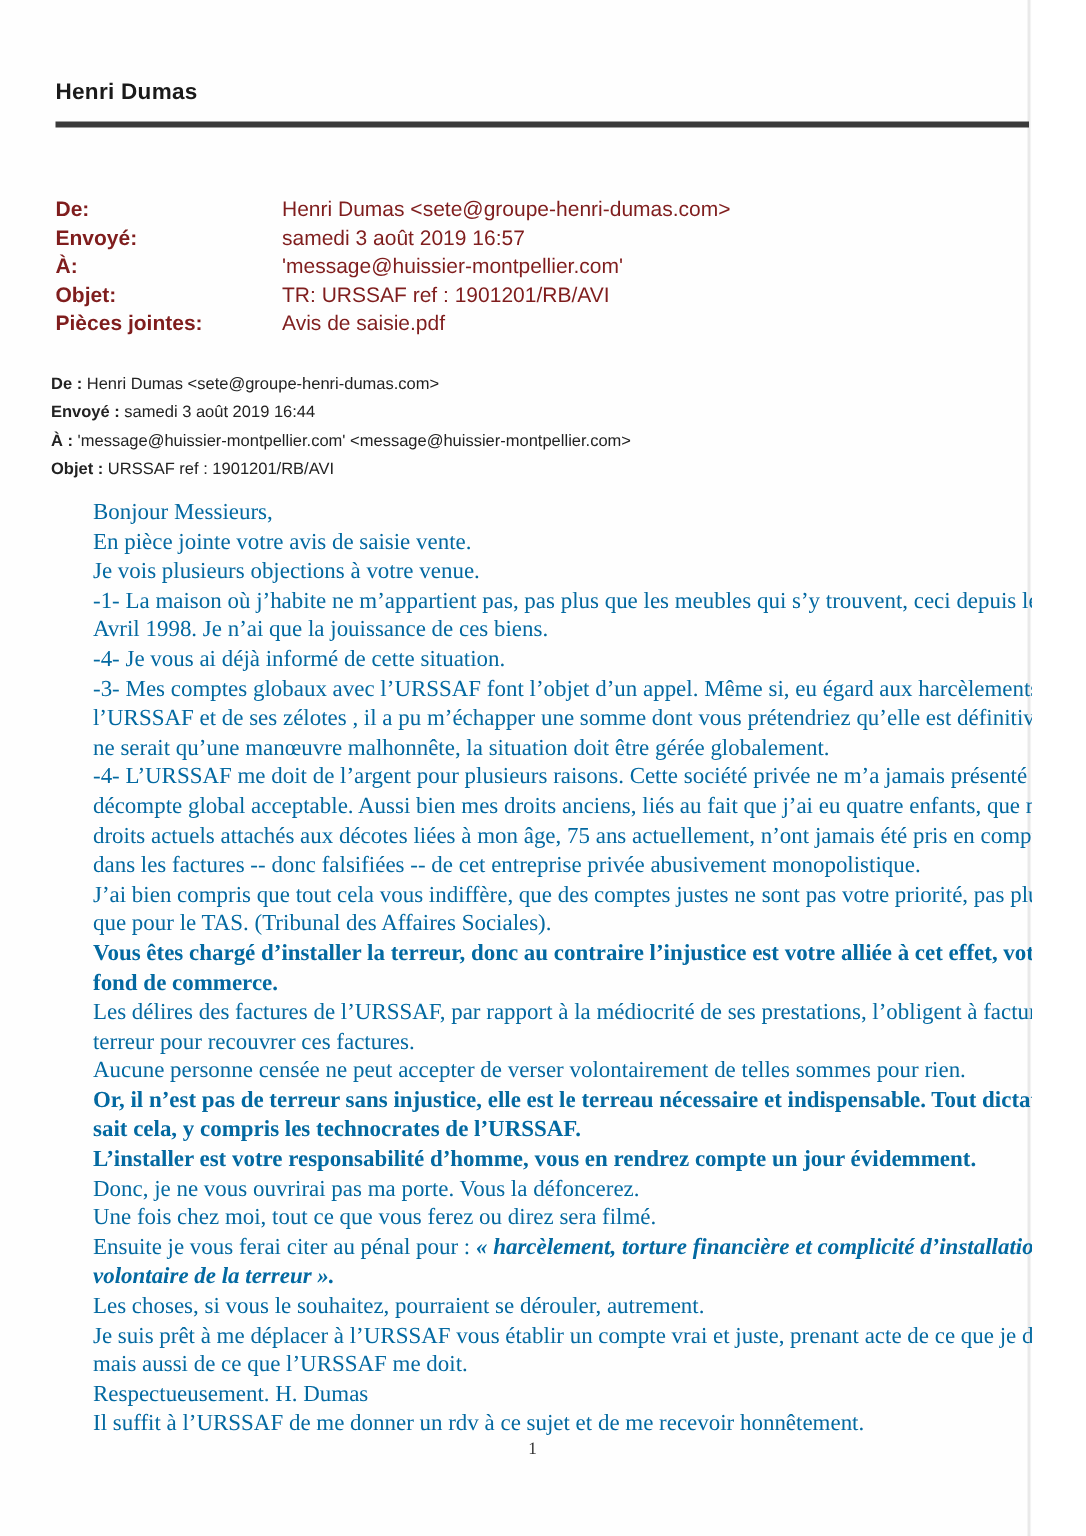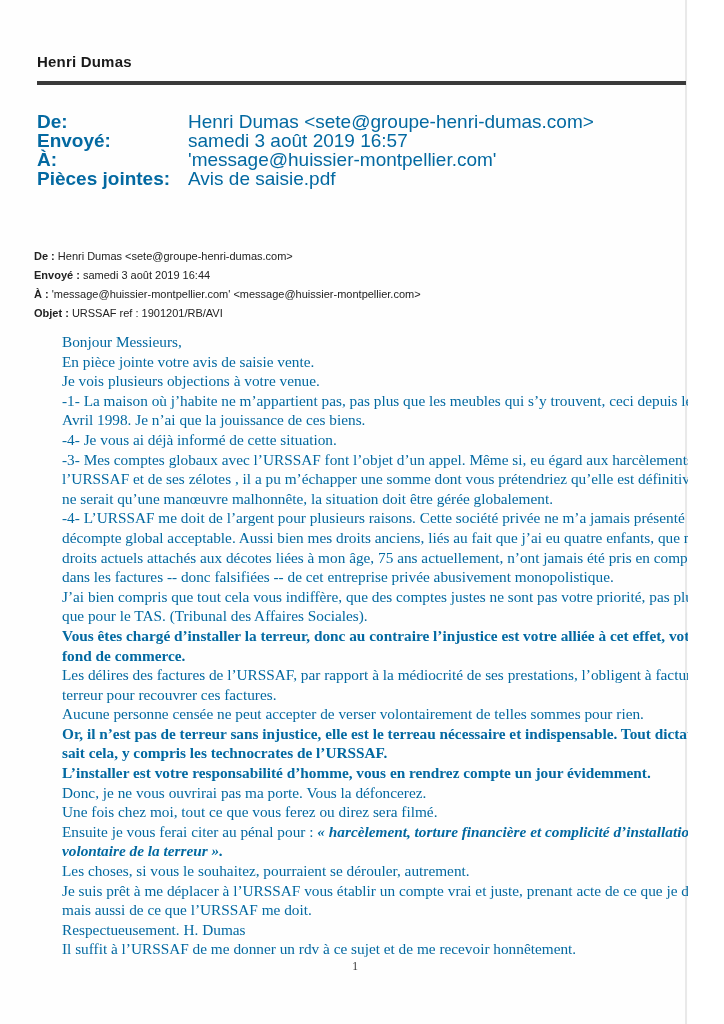--- a/index.html
+++ b/index.html
@@ -37,24 +37,24 @@
     position: absolute;
     left: 37px;
     top: 81px;
     width: 649px;
     height: 4px;
     background: #3a3a3a;
   }
   .meta-block {
     position: absolute;
     left: 37px;
-    top: 112px;
-    font-size: 19px;
+    top: 130px;
+    font-size: 14px;
     line-height: 19px;
-    color: #0369a1;
+    color: #7f1d1d;
   }
   .meta-row { display: flex; }
   .meta-label {
     width: 151px;
     flex: 0 0 151px;
     font-weight: bold;
   }
   .meta-value { white-space: nowrap; }
   .fwd-block {
     position: absolute;
@@ -109,20 +109,24 @@
       </div>
       <div class="meta-row">
         <span class="meta-label">Envoyé:</span>
         <span class="meta-value">samedi 3 août 2019 16:57</span>
       </div>
       <div class="meta-row">
         <span class="meta-label">À:</span>
         <span class="meta-value">'message@huissier-montpellier.com'</span>
       </div>
       <div class="meta-row">
+        <span class="meta-label">Objet:</span>
+        <span class="meta-value">TR: URSSAF ref : 1901201/RB/AVI</span>
+      </div>
+      <div class="meta-row">
         <span class="meta-label">Pièces jointes:</span>
         <span class="meta-value">Avis de saisie.pdf</span>
       </div>
     </div>
 
   <div class="fwd-block">
       <div class="fwd-row"><span class="fwd-label">De :</span><span class="fwd-value"> Henri Dumas &lt;sete@groupe-henri-dumas.com&gt;</span></div>
       <div class="fwd-row"><span class="fwd-label">Envoyé :</span><span class="fwd-value"> samedi 3 août 2019 16:44</span></div>
       <div class="fwd-row"><span class="fwd-label">À :</span><span class="fwd-value"> 'message@huissier-montpellier.com' &lt;message@huissier-montpellier.com&gt;</span></div>
       <div class="fwd-row"><span class="fwd-label">Objet :</span><span class="fwd-value"> URSSAF ref : 1901201/RB/AVI</span></div>

